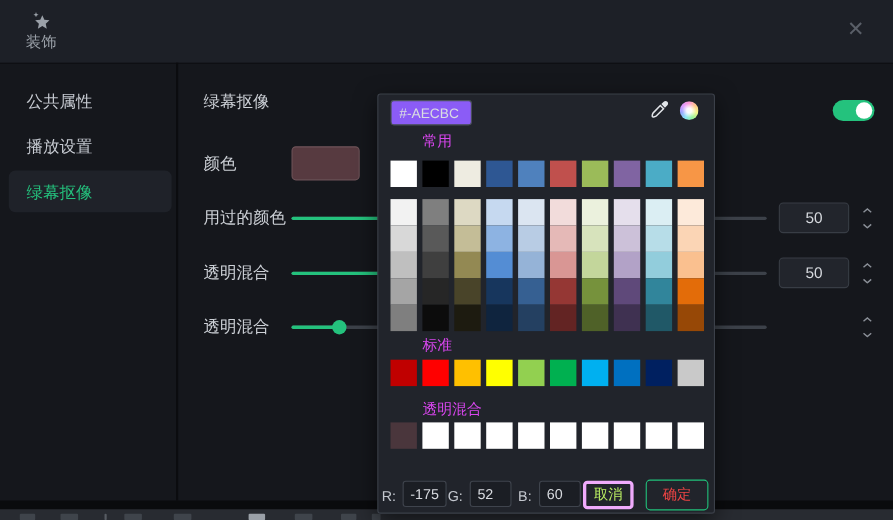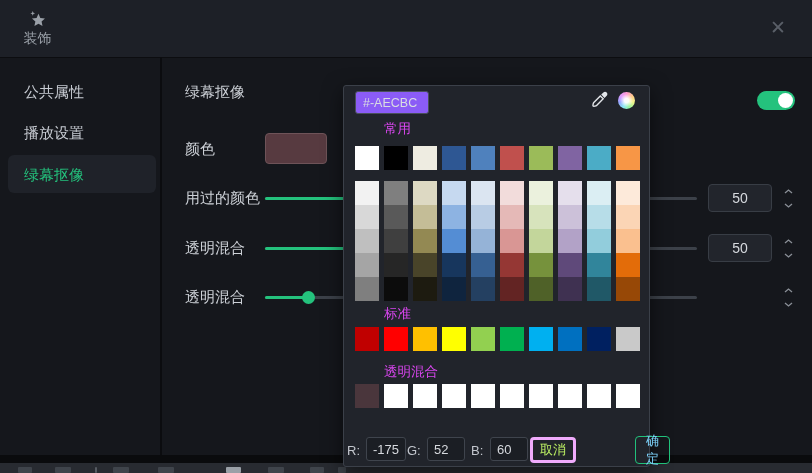--- a/index.html
+++ b/index.html
@@ -55,21 +55,21 @@
            column-gap:5px;row-gap:0;}
   .vargrid .sw{width:24px;height:24px;cursor:pointer;}
   .rgb-row{position:absolute;left:0;top:350px;width:307px;height:30px;}
   .rgb-label{position:absolute;top:7px;font-size:13px;color:#c3c7ce;}
   .rgb-input{position:absolute;top:1px;height:24px;background:#1b1e24;border:1px solid #3f444d;
              border-radius:3px;color:#d6d9de;font-size:13px;padding:0 0 0 6px;
              font-family:inherit;box-sizing:border-box;}
   .btn{position:absolute;border-radius:4px;font-size:13px;display:flex;align-items:center;
        justify-content:center;cursor:pointer;background:transparent;font-family:inherit;}
   .btn-cancel{left:186px;top:1px;width:46px;height:26px;border:3px solid #f0abfc;color:#bef264;}
-  .btn-ok{left:243px;top:0;width:35px;height:28px;border:1px solid #21c17b;color:#7dd3fc;margin-left:48px;}
+  .btn-ok{left:243px;top:0;width:57px;height:28px;border:1px solid #21c17b;color:#ef4444;}
   
   .black-band{position:absolute;left:0;top:455px;width:812px;height:8px;background:#0a0b0d;}
   .bottom-bar{position:absolute;left:0;top:463px;width:812px;height:10px;background:#282b31;}
   .bb-mark{position:absolute;top:4px;height:6px;border-radius:1px;}
 </style>
 </head>
 <body>
 
 <div class="app">
 

